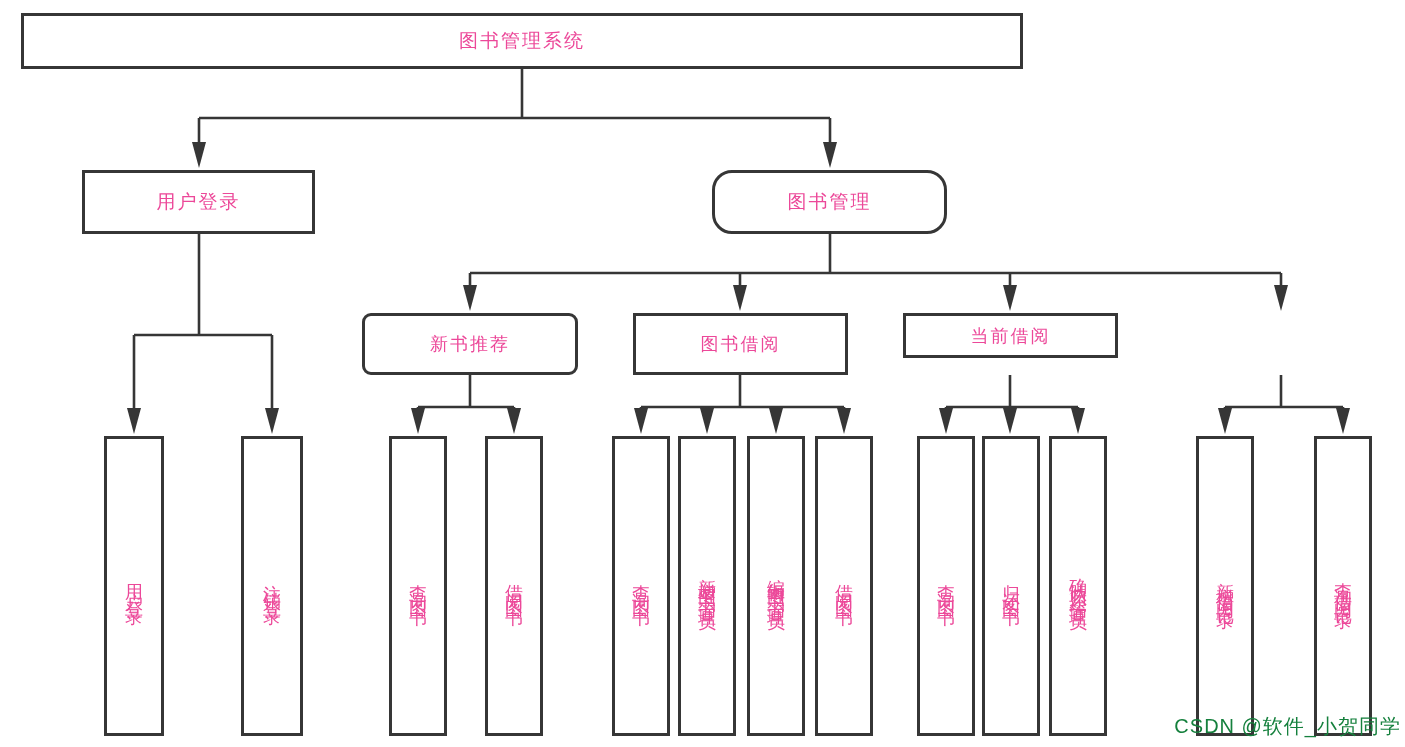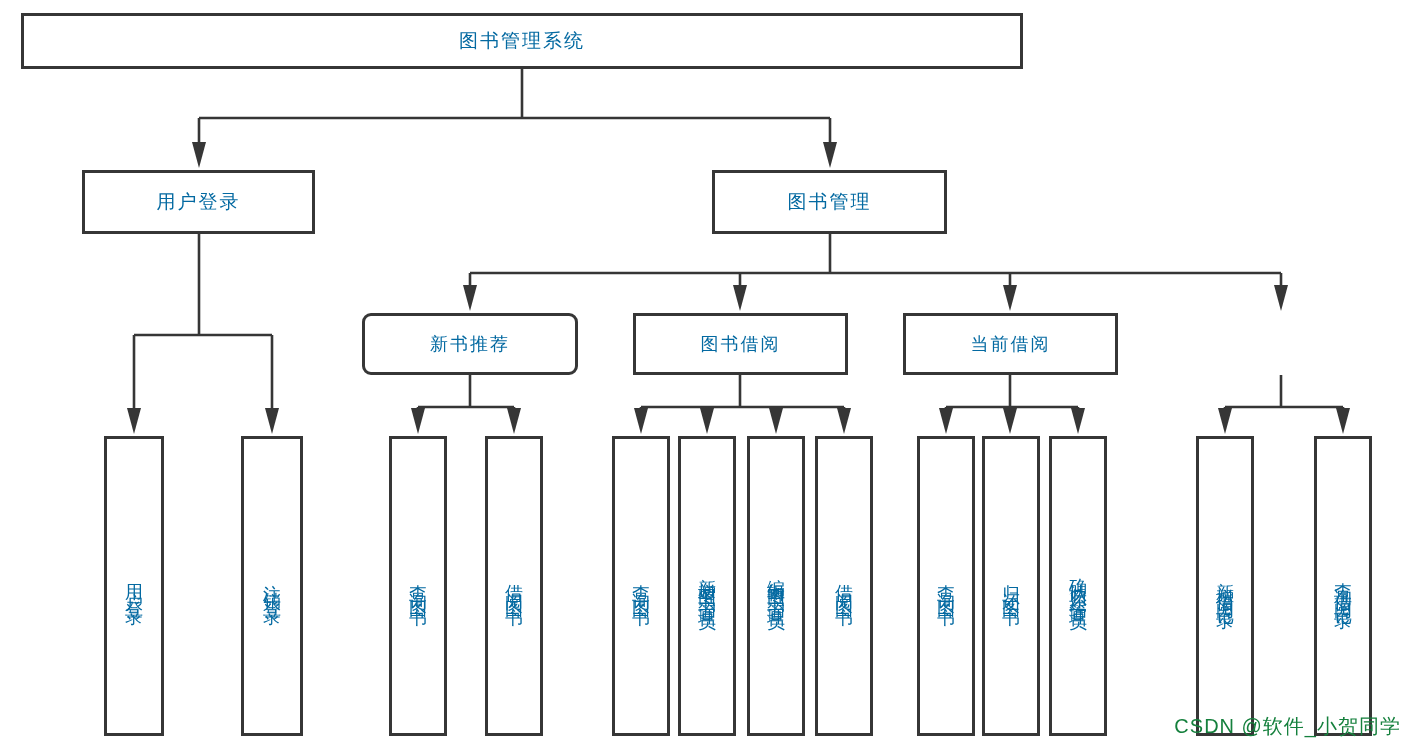--- a/index.html
+++ b/index.html
@@ -17,40 +17,40 @@
     width: 1405px; height: 747px;
   }
   .box {
     position: absolute;
     box-sizing: border-box;
     border: 3px solid #363636;
     background: #ffffff;
     display: flex;
     align-items: center;
     justify-content: center;
-    color: #0369a1;
+    color: #ec4899;
     font-size: 18px;
     letter-spacing: 2px;
     text-align: center;
   }
   .vbox {
     writing-mode: vertical-rl;
     letter-spacing: 8px;
     font-size: 18px;
     line-height: 1;
   }
   
   .p-root   { left: 21px;  top: 13px;  width: 1002px; height: 56px; font-size: 19px; }
   
   .p-login  { left: 82px;  top: 170px; width: 233px; height: 64px; font-size: 19px; }
-  .p-mgmt   { left: 712px; top: 170px; width: 235px; height: 64px; font-size: 19px; }
+  .p-mgmt   { left: 712px; top: 170px; width: 235px; height: 64px; font-size: 19px; border-radius: 20px; }
   
   .p-l3a { left: 362px;  top: 313px; width: 216px; height: 62px; border-radius: 9px; }
   .p-l3b { left: 633px;  top: 313px; width: 215px; height: 62px; text-align: right; }
-  .p-l3c { left: 903px;  top: 313px; width: 215px; height: 62px; }
+  .p-l3c { left: 903px;  top: 313px; width: 215px; height: 45px; }
   .p-l3d { left: 1173px; top: 313px; width: 216px; height: 62px; }
   
   .leaf { top: 436px; height: 300px; }
   .p-v0  { left: 104px;  width: 60px; }
   .p-v1  { left: 241px;  width: 62px; }
   .p-v2  { left: 389px;  width: 58px; }
   .p-v3  { left: 485px;  width: 58px; }
   .p-v4  { left: 612px;  width: 58px; }
   .p-v5  { left: 678px;  width: 58px; letter-spacing: 5px; }
   .p-v6  { left: 747px;  width: 58px; letter-spacing: 5px; }

